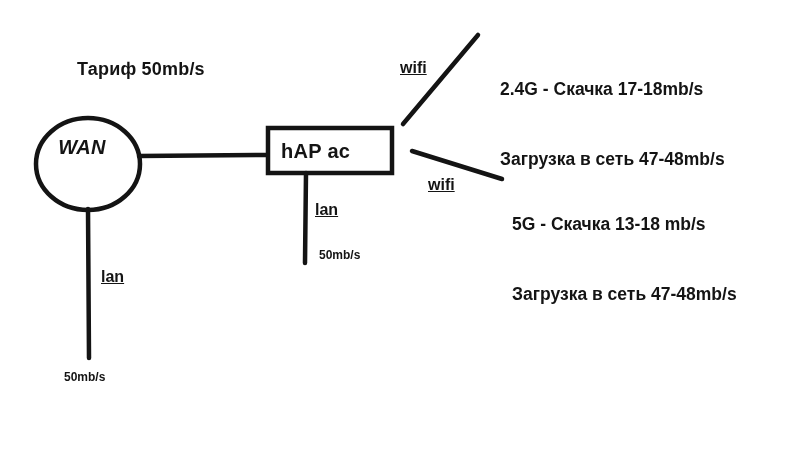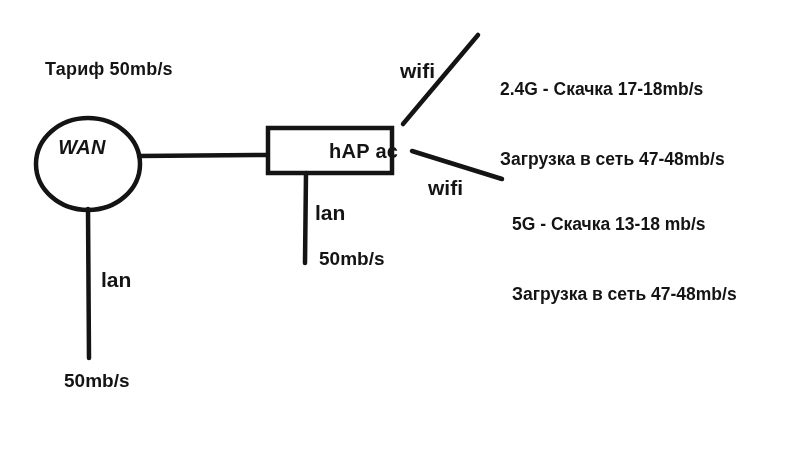--- a/index.html
+++ b/index.html
@@ -28,30 +28,32 @@
   .label {
     position: absolute;
     color: #141414;
     font-weight: bold;
     white-space: nowrap;
     line-height: 1.18;
   }
   .label-title {
     font-size: 18px;
     letter-spacing: 0.2px;
+    margin-left: 32px;
   }
   .label-node {
     font-size: 20px;
     letter-spacing: 0.3px;
   }
   .label-link {
-    font-size: 21px;
+    font-size: 16px;
+    text-decoration: underline;
   }
   .label-speed {
-    font-size: 19px;
+    font-size: 12px;
   }
   .label-block {
     font-size: 17.5px;
     line-height: 1.62;
   }
   .label-block span {
     display: block;
     margin-top: 42px;
   }
   
@@ -81,21 +83,21 @@
 
     <line x1="403" y1="124" x2="478" y2="35" stroke="#141414" stroke-width="4.5" stroke-linecap="round"></line>
 
     <line x1="412" y1="151" x2="502" y2="179" stroke="#141414" stroke-width="4.5" stroke-linecap="round"></line>
   </svg>
 
   <div class="label label-title" style="left:45px; top:59px;">Тариф 50mb/s</div>
 
   <div class="label label-node centered" style="left:38px; top:136px; width:88px;font-style:italic;">WAN</div>
 
-  <div class="label label-node" style="left:281px; top:140px;margin-left:48px;">hAP ac</div>
+  <div class="label label-node" style="left:281px; top:140px;">hAP ac</div>
 
   <div class="label label-link" style="left:101px; top:268px;">lan</div>
 
   <div class="label label-speed" style="left:64px; top:370px;">50mb/s</div>
 
   <div class="label label-link" style="left:315px; top:201px;">lan</div>
 
   <div class="label label-speed" style="left:319px; top:248px;">50mb/s</div>
 
   <div class="label label-link" style="left:400px; top:59px;">wifi</div>

